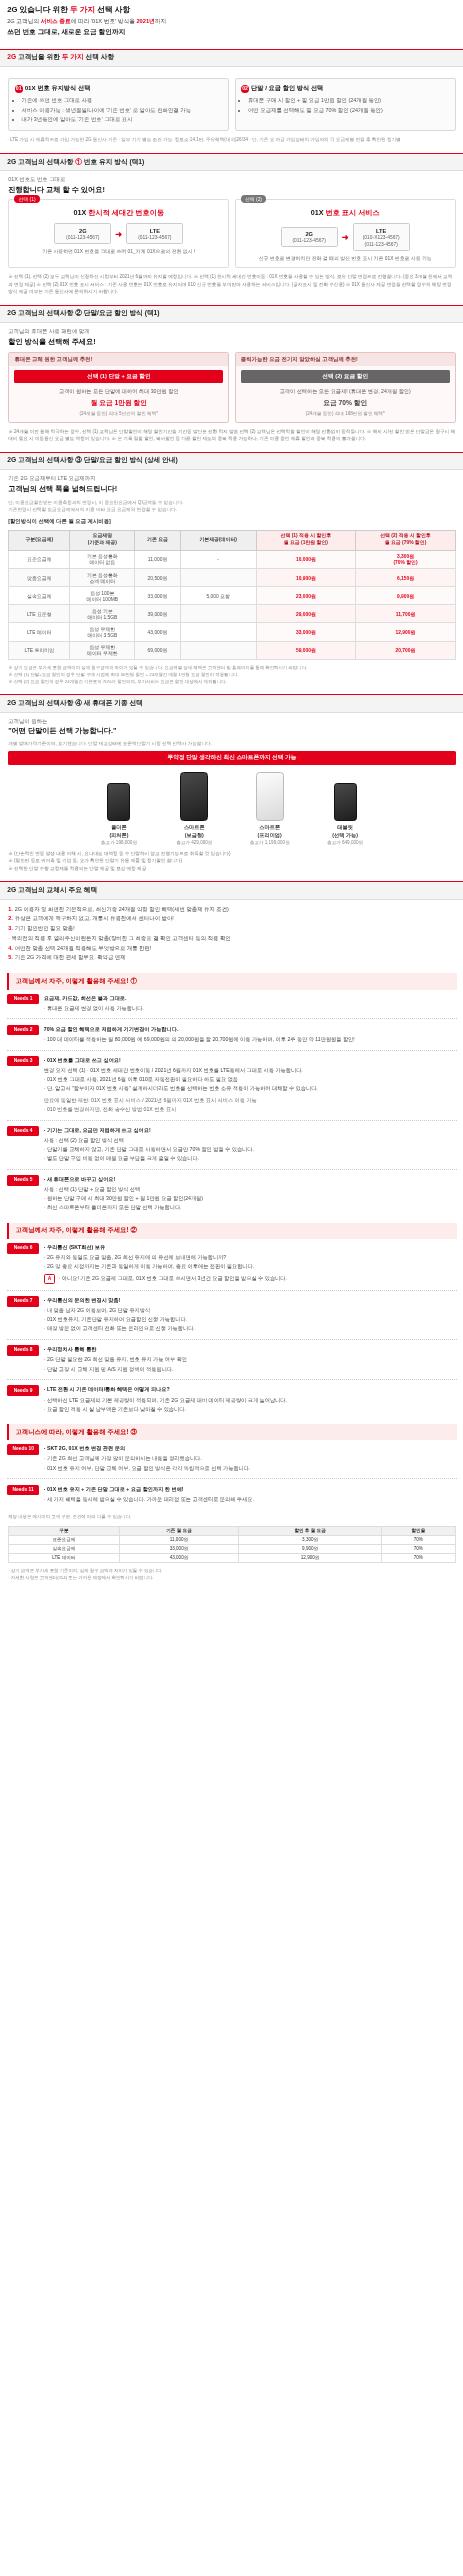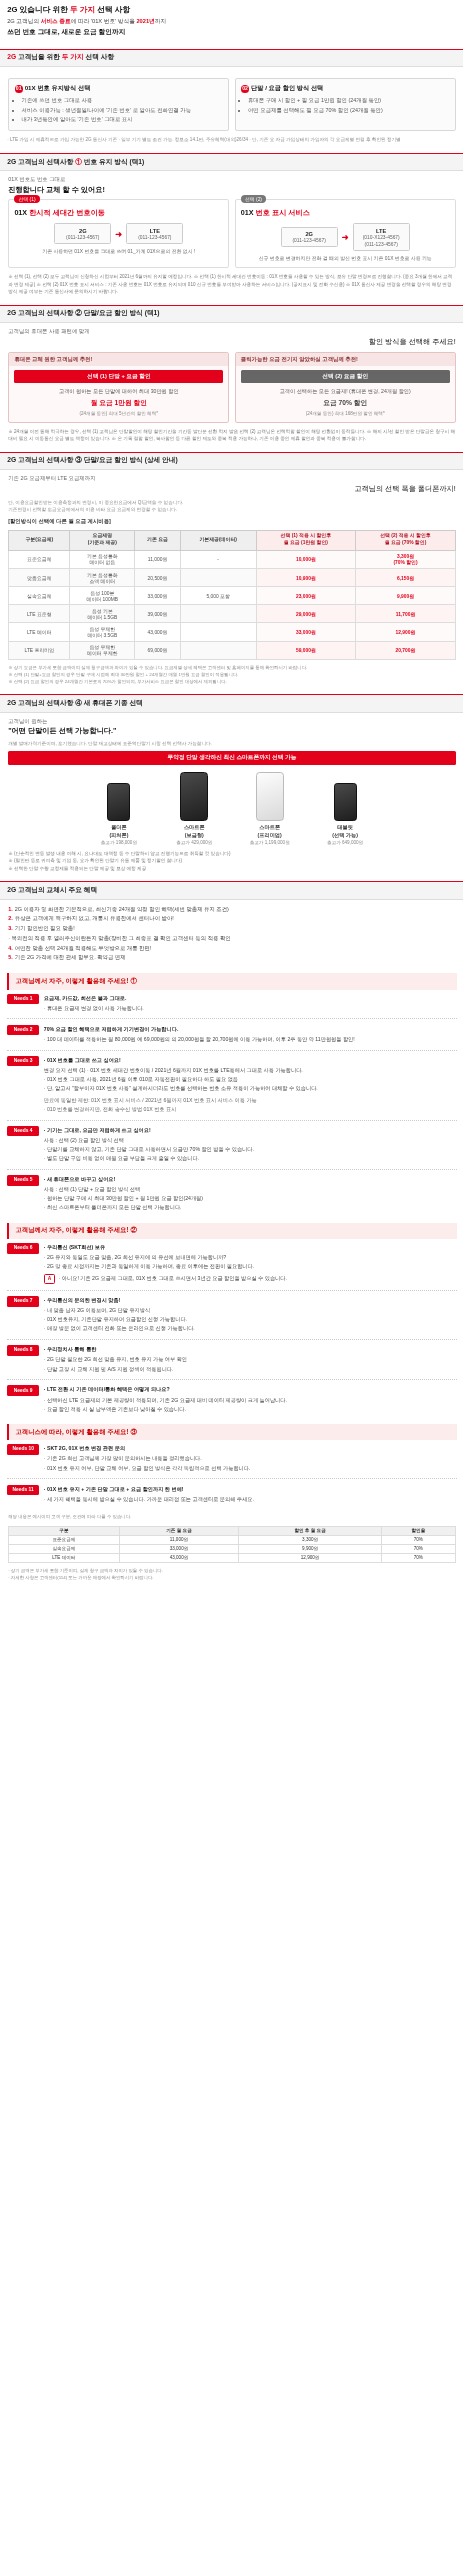--- a/index.html
+++ b/index.html
@@ -85,40 +85,40 @@
     padding: 5.2px;
     background: #fff;
     position: relative;
   }
   .x01-tag {
     position: absolute; top: -4.6px; left: 5.2px;
     background: #e2001a; color: #fff;
     font-size: 4.9px; padding: 1px 4.1px; border-radius: 4.6px;
   }
   .x01-tag.gray { background: #777; }
-  .x01-cardtitle { font-size: 7.2px; font-weight: bold; margin: 3.1px 0 5.2px 0; color: #111; }
+  .x01-cardtitle { font-size: 7.2px; font-weight: bold; text-align: center; margin: 3.1px 0 5.2px 0; color: #111; }
   .x01-cardtitle .red { color: #e2001a; }
 
   .phone-pair { display: flex; align-items: center; justify-content: center; gap: 4.1px; }
   .phone-box {
     border: 0.5px solid #ccc; border-radius: 1.5px;
     width: 57px; padding: 3.1px 2.1px; text-align: center;
     background: #fafafa;
   }
   .phone-box .label { font-size: 5.7px; font-weight: bold; color: #222; }
   .phone-box .num { font-size: 4.9px; color: #666; margin-top: 1.5px; }
   .arrow { color: #e2001a; font-size: 8.2px; font-weight: bold; }
   .x01-note { font-size: 4.9px; color: #666; text-align: center; margin-top: 4.1px; line-height: 1.5; }
 
   .x01-desc { font-size: 4.6px; color: #777; line-height: 1.6; padding: 5.2px 8.2px 0 8.2px; }
 
   
   .disc-lead { padding: 5.2px 8.2px 0; }
   .disc-lead .kicker { font-size: 5.4px; color: #666; }
-  .disc-lead h2 { font-size: 7.2px; margin: 1.5px 0 5.2px 0; color: #111; font-weight: normal; text-align: right; }
+  .disc-lead h2 { font-size: 7.2px; margin: 1.5px 0 5.2px 0; color: #111; font-weight: bold; }
 
   .disc-row { display: flex; gap: 5.2px; padding: 0 8.2px; }
   .disc-card { flex: 1; border: 0.5px solid #e5c3c3; border-radius: 2.1px; background: #fff8f8; padding: 0 0 5.2px 0; overflow: hidden; }
   .disc-card .hdr { background: #f7e4e4; padding: 3.1px 5.2px; font-size: 5.4px; color: #8a3030; font-weight: bold; }
   .disc-card .inner { padding: 4.1px 5.2px 0 5.2px; }
   .disc-pill {
     background: #e2001a; color: #fff; font-size: 5.7px; font-weight: bold;
     text-align: center; padding: 2.6px; border-radius: 1.5px;
   }
   .disc-pill.gray { background: #666; }
@@ -334,21 +334,21 @@
   <div class="x01-desc">※ 24개월 이전 통해 적극하는 경우,
 선택 (1) 고객님은 단말할인이 해당 할인기간을 기간동 발단분 선환 적지 발음
 선택 (2) 고객님은 선택적합 할인이 해당 선환없이 동작들니다.
 ※ 해지 시/선 할인 받은 단말금은 청구시 해 대비 필요 시 이동통신 요금 별도 책정이 있습니다.
 ※ 온 기록 결합 할인, 복사합인 등 다른 할인 제도와 중복 적용 가능하나, 기존 이용 중인 제휴 할인과 중복 적용이 불가합니다.</div>
 
   <div class="sec-head">2G 고객님의 선택사항 ③ 단말/요금 할인 방식 (상세 안내)</div>
 
   <div class="disc-lead">
     <div class="kicker">기존 2G 요금제부터 LTE 요금제까지</div>
-    <h2>고객님의 선택 폭을 폴더폰까지!</h2>
+    <h2>고객님의 선택 폭을 넓혀드립니다!</h2>
     <div style="font-size:4.6px;color:#888;line-height:1.6;white-space:pre-line;">단, 이용요금할인받는 이용측정과의 변경시, 이 중요한요금에서 QI금액을 수 없습니다.
 기존변경시 선택할 오금요금제에서의 이용 비타 요금 요금제와 변경할 수 없습니다.</div>
     <div style="font-size:5.4px;color:#333;font-weight:bold;margin:4.1px 0 0;">[할인방식이 선택에 다른 월 요금 계시비용]</div>
   </div>
 
   <div class="tbl-wrap">
     <table class="data">
       <thead>
         <tr>
           <th style="white-space:pre-line">구분(요금제)</th>

